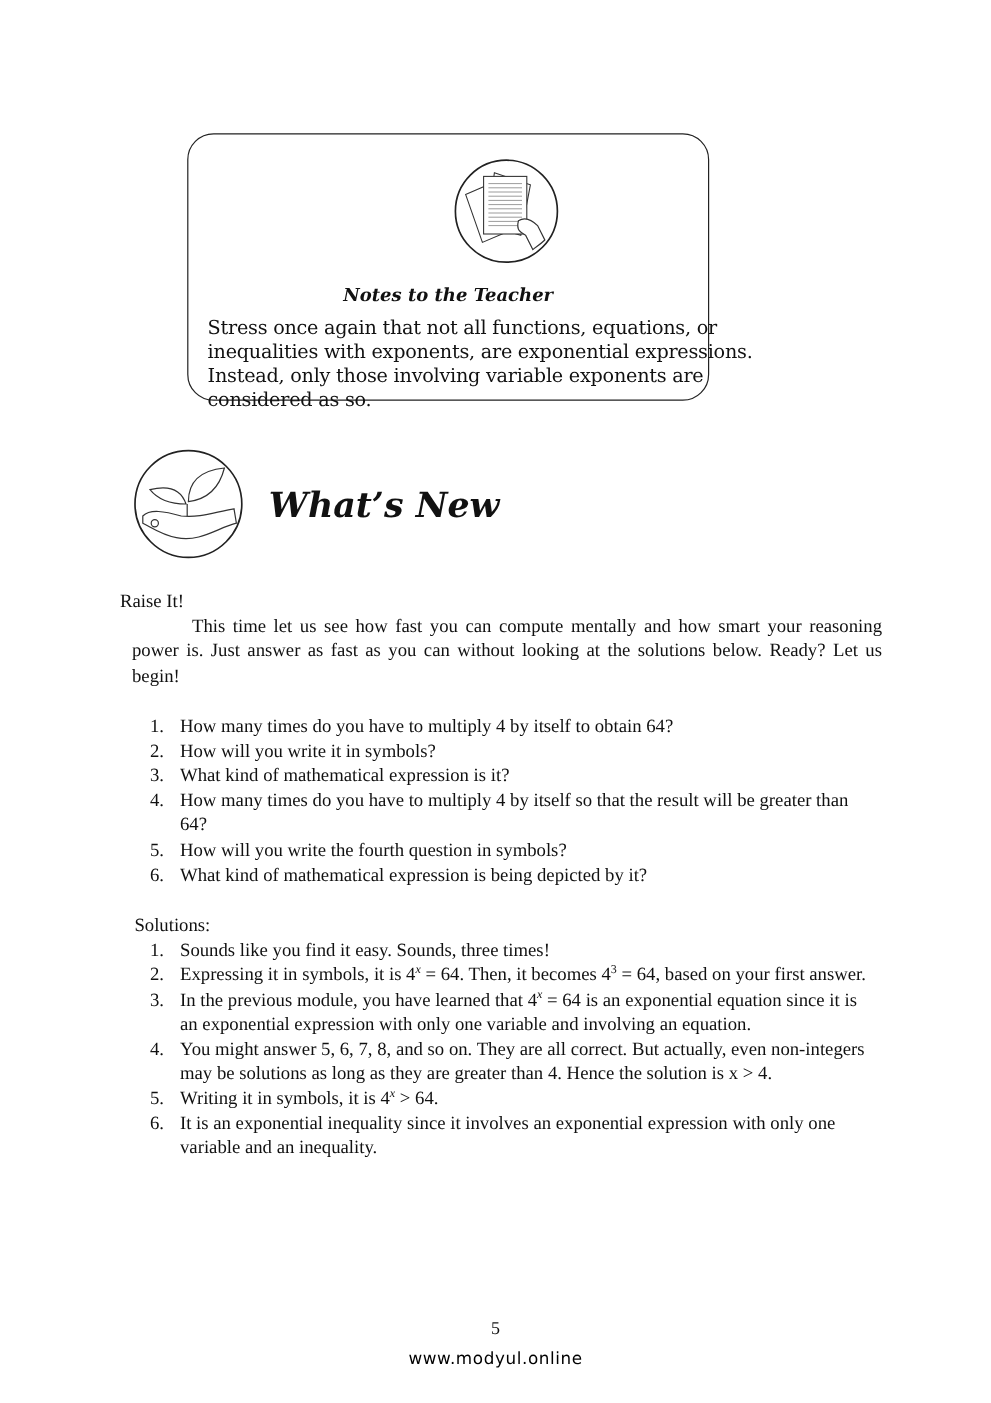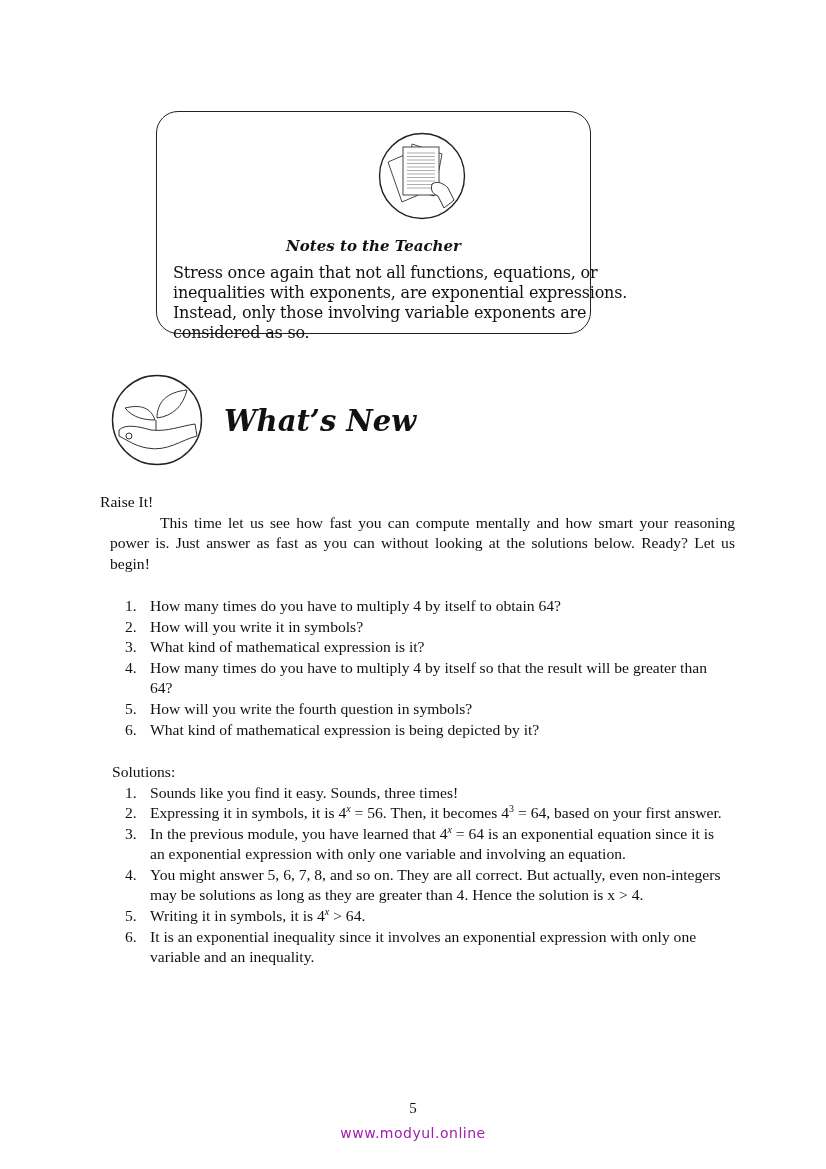--- a/index.html
+++ b/index.html
@@ -20,21 +20,21 @@
 
   ol.list { position:absolute; left:100px; margin:0; padding:0; list-style:none; width:625px; }
   ol.list li { position:relative; padding-left:50px; }
   ol.list li .num { position:absolute; left:25px; top:0; }
   .q-list { top:596px; }
   .sol-heading { position:absolute; left:112px; top:762px; }
   .s-list { top:782.5px; }
   sup { font-size:10px; line-height:0; vertical-align:6px; }
 
   .page-num { position:absolute; left:0; width:826px; top:1100px; text-align:center; font-family:"Liberation Serif", serif; font-size:15px; }
-  .watermark { position:absolute; left:0; width:826px; top:1125px; text-align:center; font-family:"DejaVu Sans", sans-serif; font-size:14px; color:#a21caf; letter-spacing:0.5px; }
+  .watermark { position:absolute; left:0; width:826px; top:1125px; text-align:center; font-family:"DejaVu Sans", sans-serif; font-size:14px; color:#000000; letter-spacing:0.5px; }
 </style>
 </head>
 <body>
 
 <div class="page">
 
   <div class="note-box">
     <svg class="note-icon" viewBox="0 0 88 88">
       <circle cx="44" cy="44" r="42.5" fill="#fff" stroke="#222" stroke-width="1.4"></circle>
       <g stroke="#333" stroke-width="0.9" fill="#fff">
@@ -81,21 +81,21 @@
     <li><span class="num">2.</span><span>How will you write it in symbols?</span></li>
     <li><span class="num">3.</span><span>What kind of mathematical expression is it?</span></li>
     <li><span class="num">4.</span><span>How many times do you have to multiply 4 by itself so that the result will be greater than 64?</span></li>
     <li><span class="num">5.</span><span>How will you write the fourth question in symbols?</span></li>
     <li><span class="num">6.</span><span>What kind of mathematical expression is being depicted by it?</span></li>
   </ol>
 
   <div class="sol-heading body-text">Solutions:</div>
   <ol class="list s-list body-text">
     <li><span class="num">1.</span><span>Sounds like you find it easy. Sounds, three times!</span></li>
-    <li><span class="num">2.</span><span>Expressing it in symbols, it is 4</span><sup><i>x</i></sup><span> = 56. Then, it becomes 4</span><sup>3</sup><span> = 64, based on your first answer.</span></li>
+    <li><span class="num">2.</span><span>Expressing it in symbols, it is 4</span><sup><i>x</i></sup><span> = 64. Then, it becomes 4</span><sup>3</sup><span> = 64, based on your first answer.</span></li>
     <li><span class="num">3.</span><span>In the previous module, you have learned that 4</span><sup><i>x</i></sup><span> = 64 is an exponential equation since it is an exponential expression with only one variable and involving an equation.</span></li>
     <li><span class="num">4.</span><span>You might answer 5, 6, 7, 8, and so on. They are all correct. But actually, even non-integers may be solutions as long as they are greater than 4. Hence the solution is x &gt; 4.</span></li>
     <li><span class="num">5.</span><span>Writing it in symbols, it is 4</span><sup><i>x</i></sup><span> &gt; 64.</span></li>
     <li><span class="num">6.</span><span>It is an exponential inequality since it involves an exponential expression with only one variable and an inequality.</span></li>
   </ol>
 
   <div class="page-num">5</div>
   <div class="watermark">www.modyul.online</div>
 </div>
 

